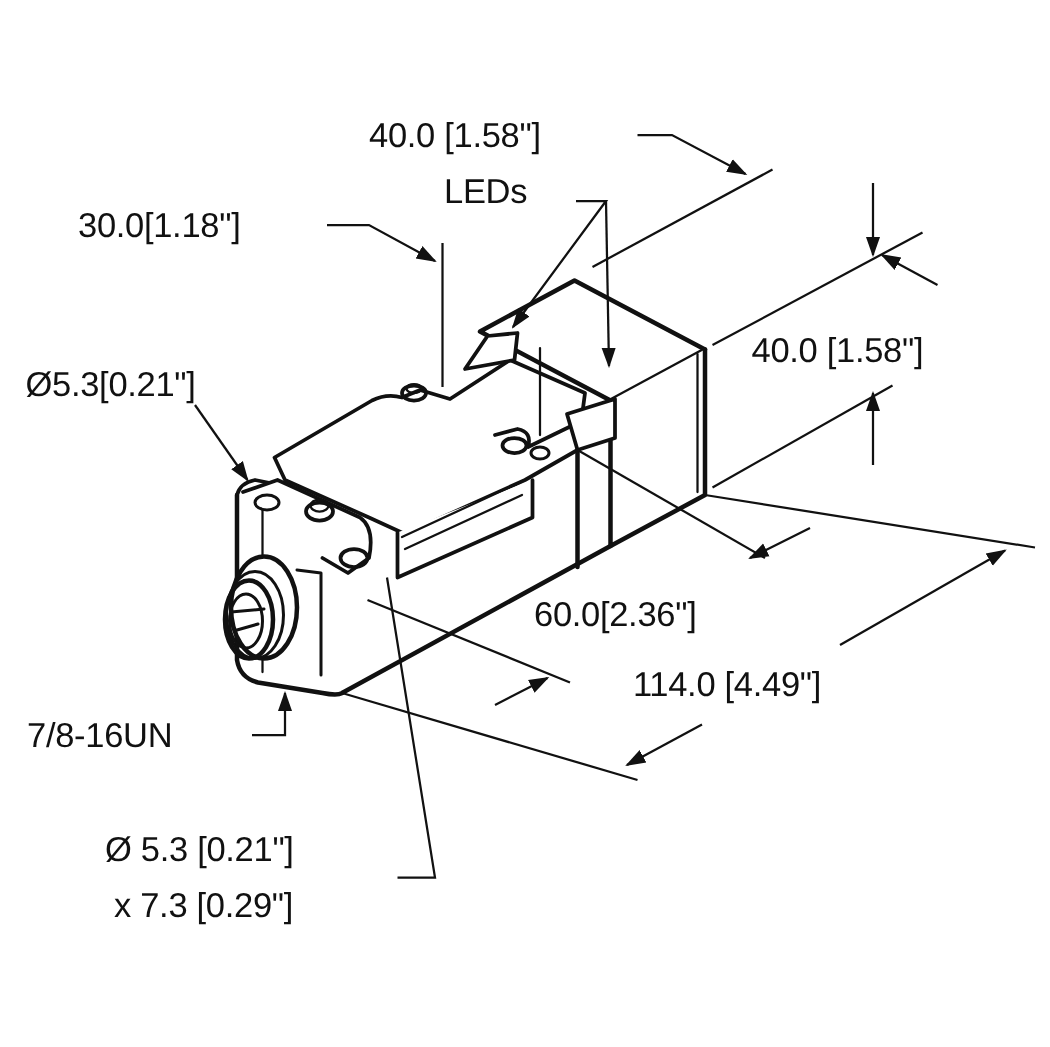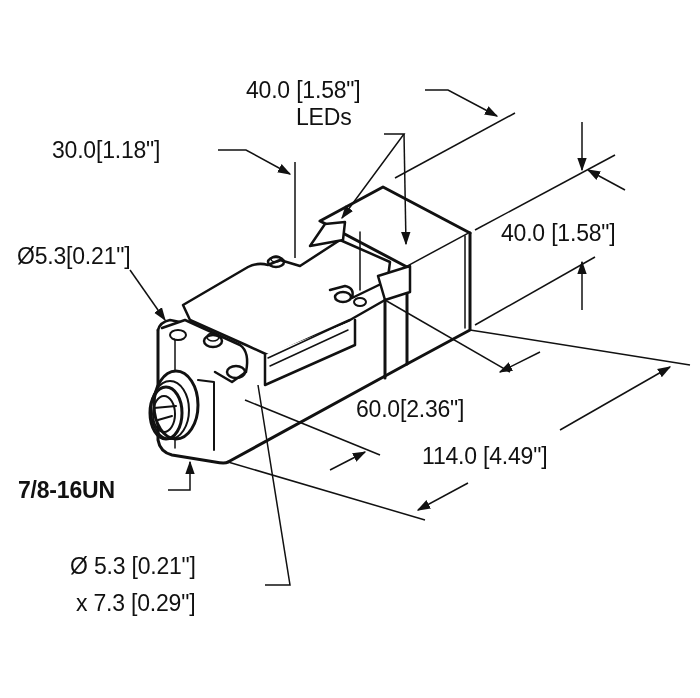--- a/index.html
+++ b/index.html
@@ -90,21 +90,21 @@
     <path d="M228,462 L425,520"></path>
     <path d="M468,483 L418,510" marker-end="url(#ah)"></path>
 
     <path d="M168,490 L190,490 L190,462" marker-end="url(#ah)"></path>
 
     <path d="M265,585 L290,585 L258,385"></path>
   </g>
 </svg>
 
 <div class="lbl" style="left:246px; top:77px;">40.0 [1.58"]</div>
-<div class="lbl" style="left:296px; top:104px;">LEDs</div>
+<div class="lbl" style="left:296px; top:114px;">LEDs</div>
 <div class="lbl" style="left:52px; top:137px;">30.0[1.18"]</div>
 <div class="lbl" style="left:17px; top:243px;">Ø5.3[0.21"]</div>
 <div class="lbl" style="left:501px; top:220px;">40.0 [1.58"]</div>
 <div class="lbl" style="left:356px; top:396px;">60.0[2.36"]</div>
 <div class="lbl" style="left:422px; top:443px;">114.0 [4.49"]</div>
-<div class="lbl" style="left:18px; top:477px;font-weight:bold;">7/8-16UN</div>
+<div class="lbl" style="left:18px; top:477px;">7/8-16UN</div>
 <div class="lbl" style="left:70px; top:553px;">Ø 5.3 [0.21"]</div>
 <div class="lbl" style="left:76px; top:590px;">x 7.3 [0.29"]</div>
 
 </body></html>

